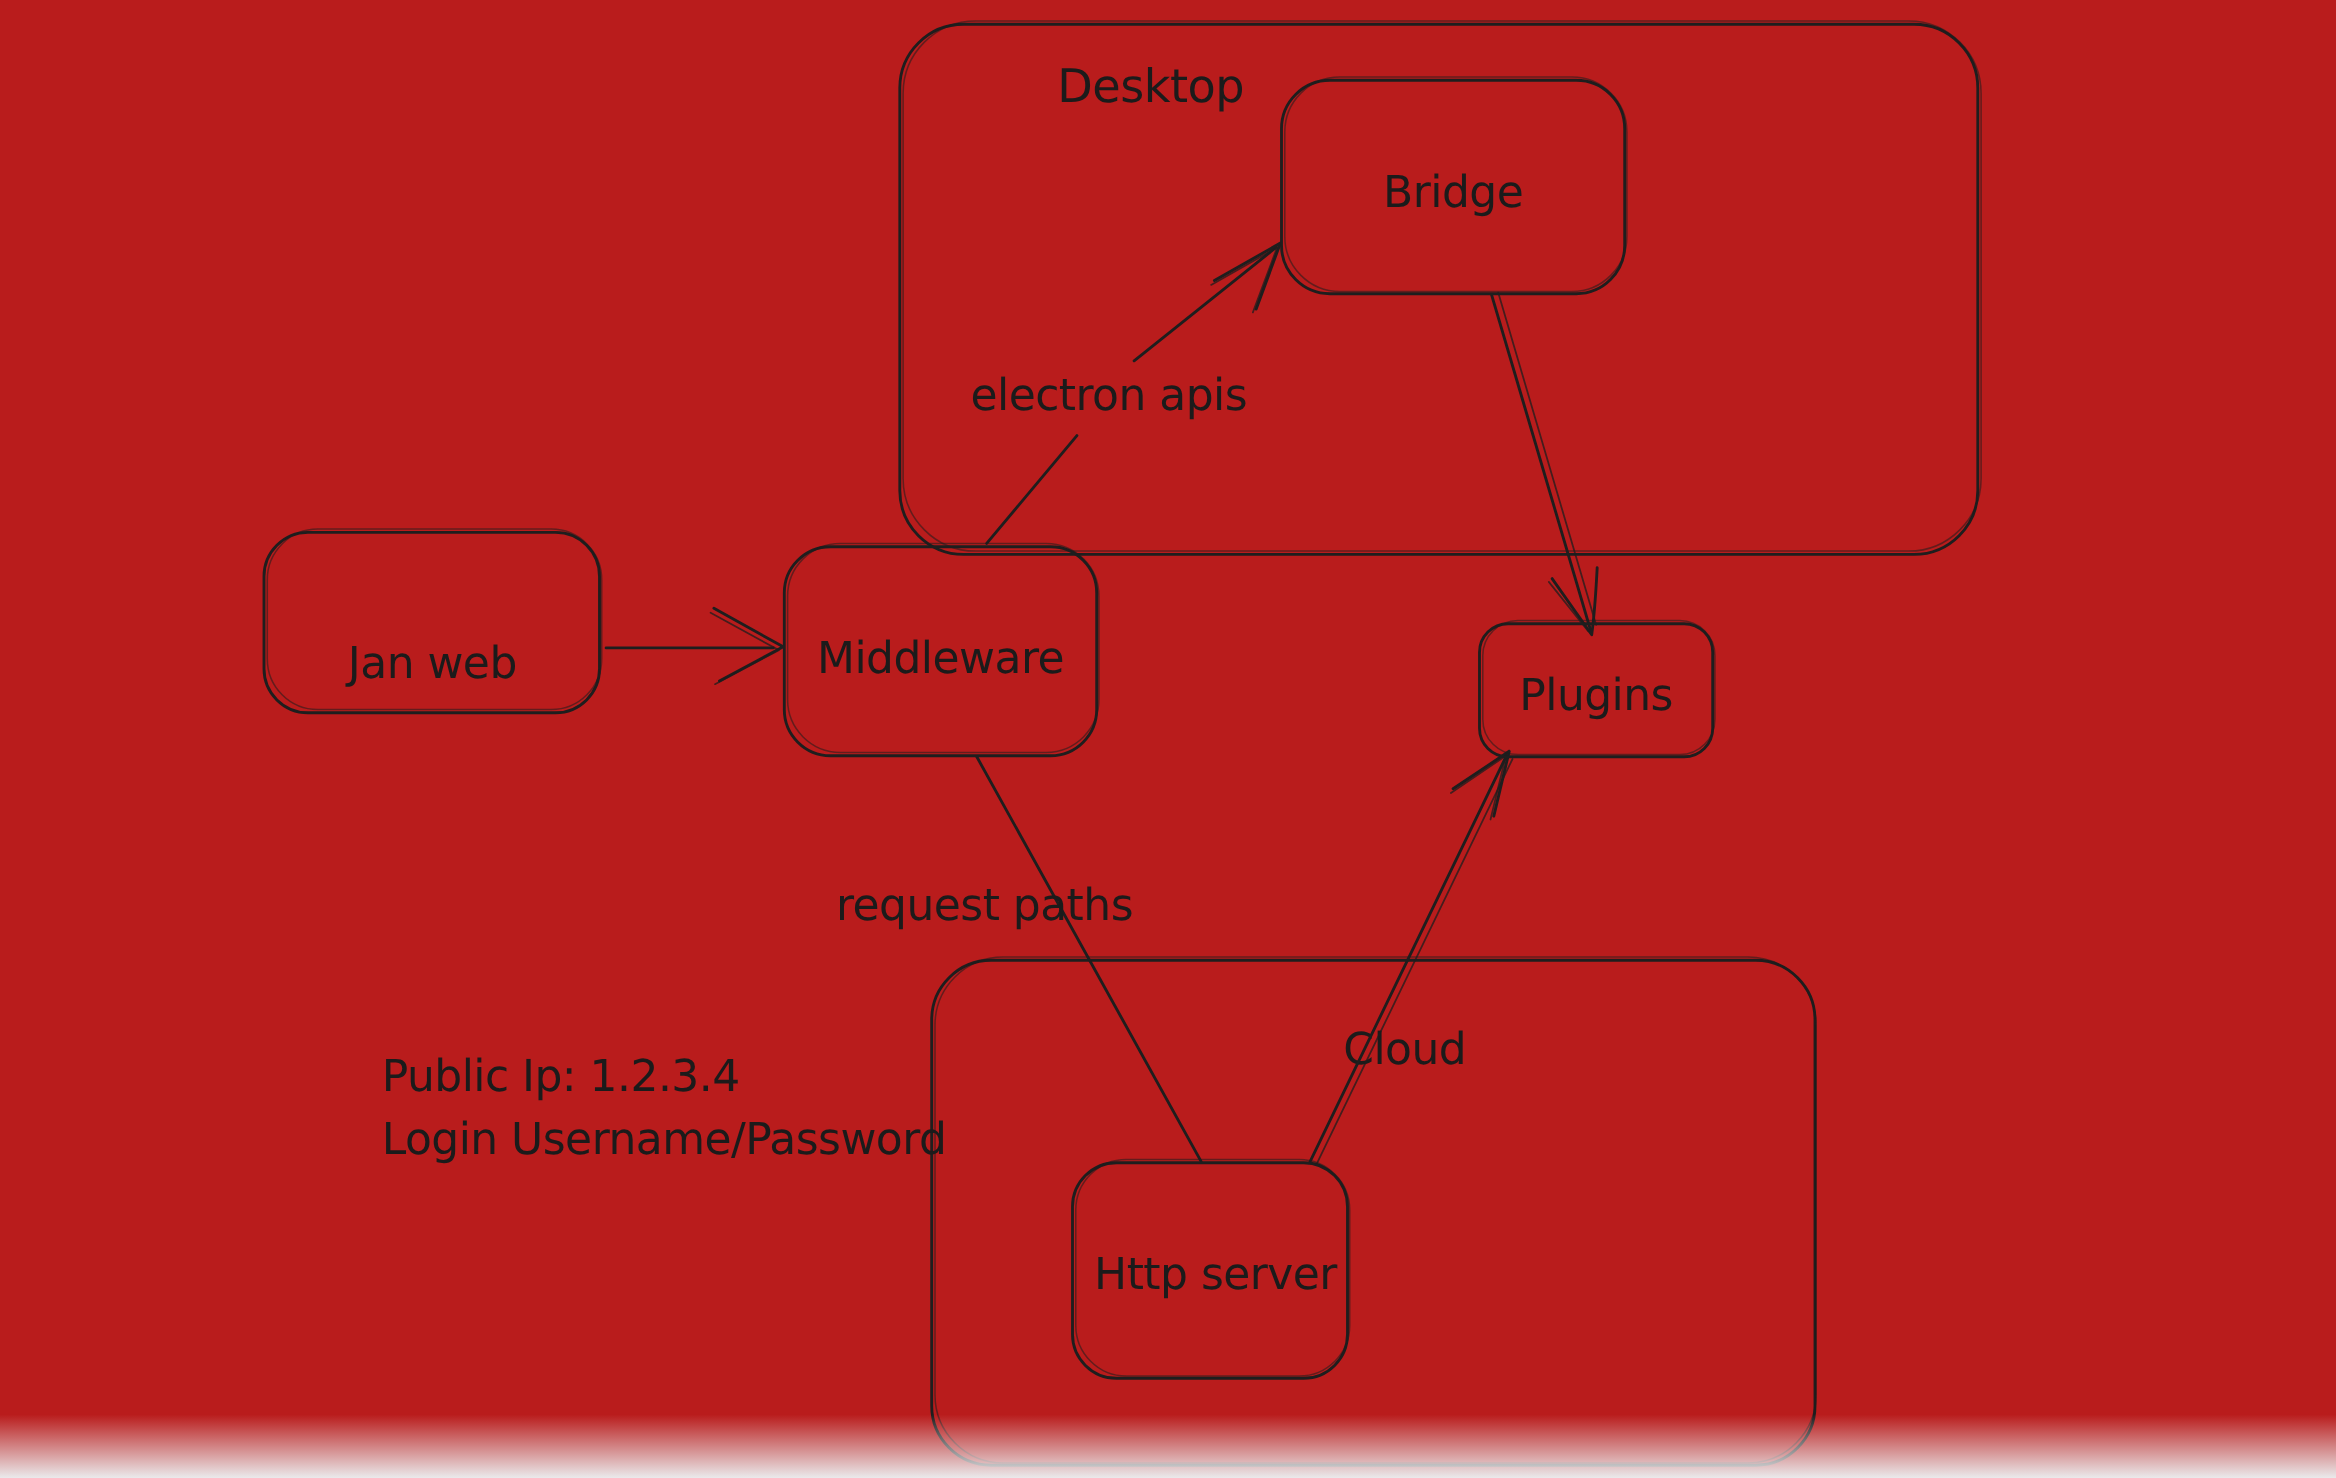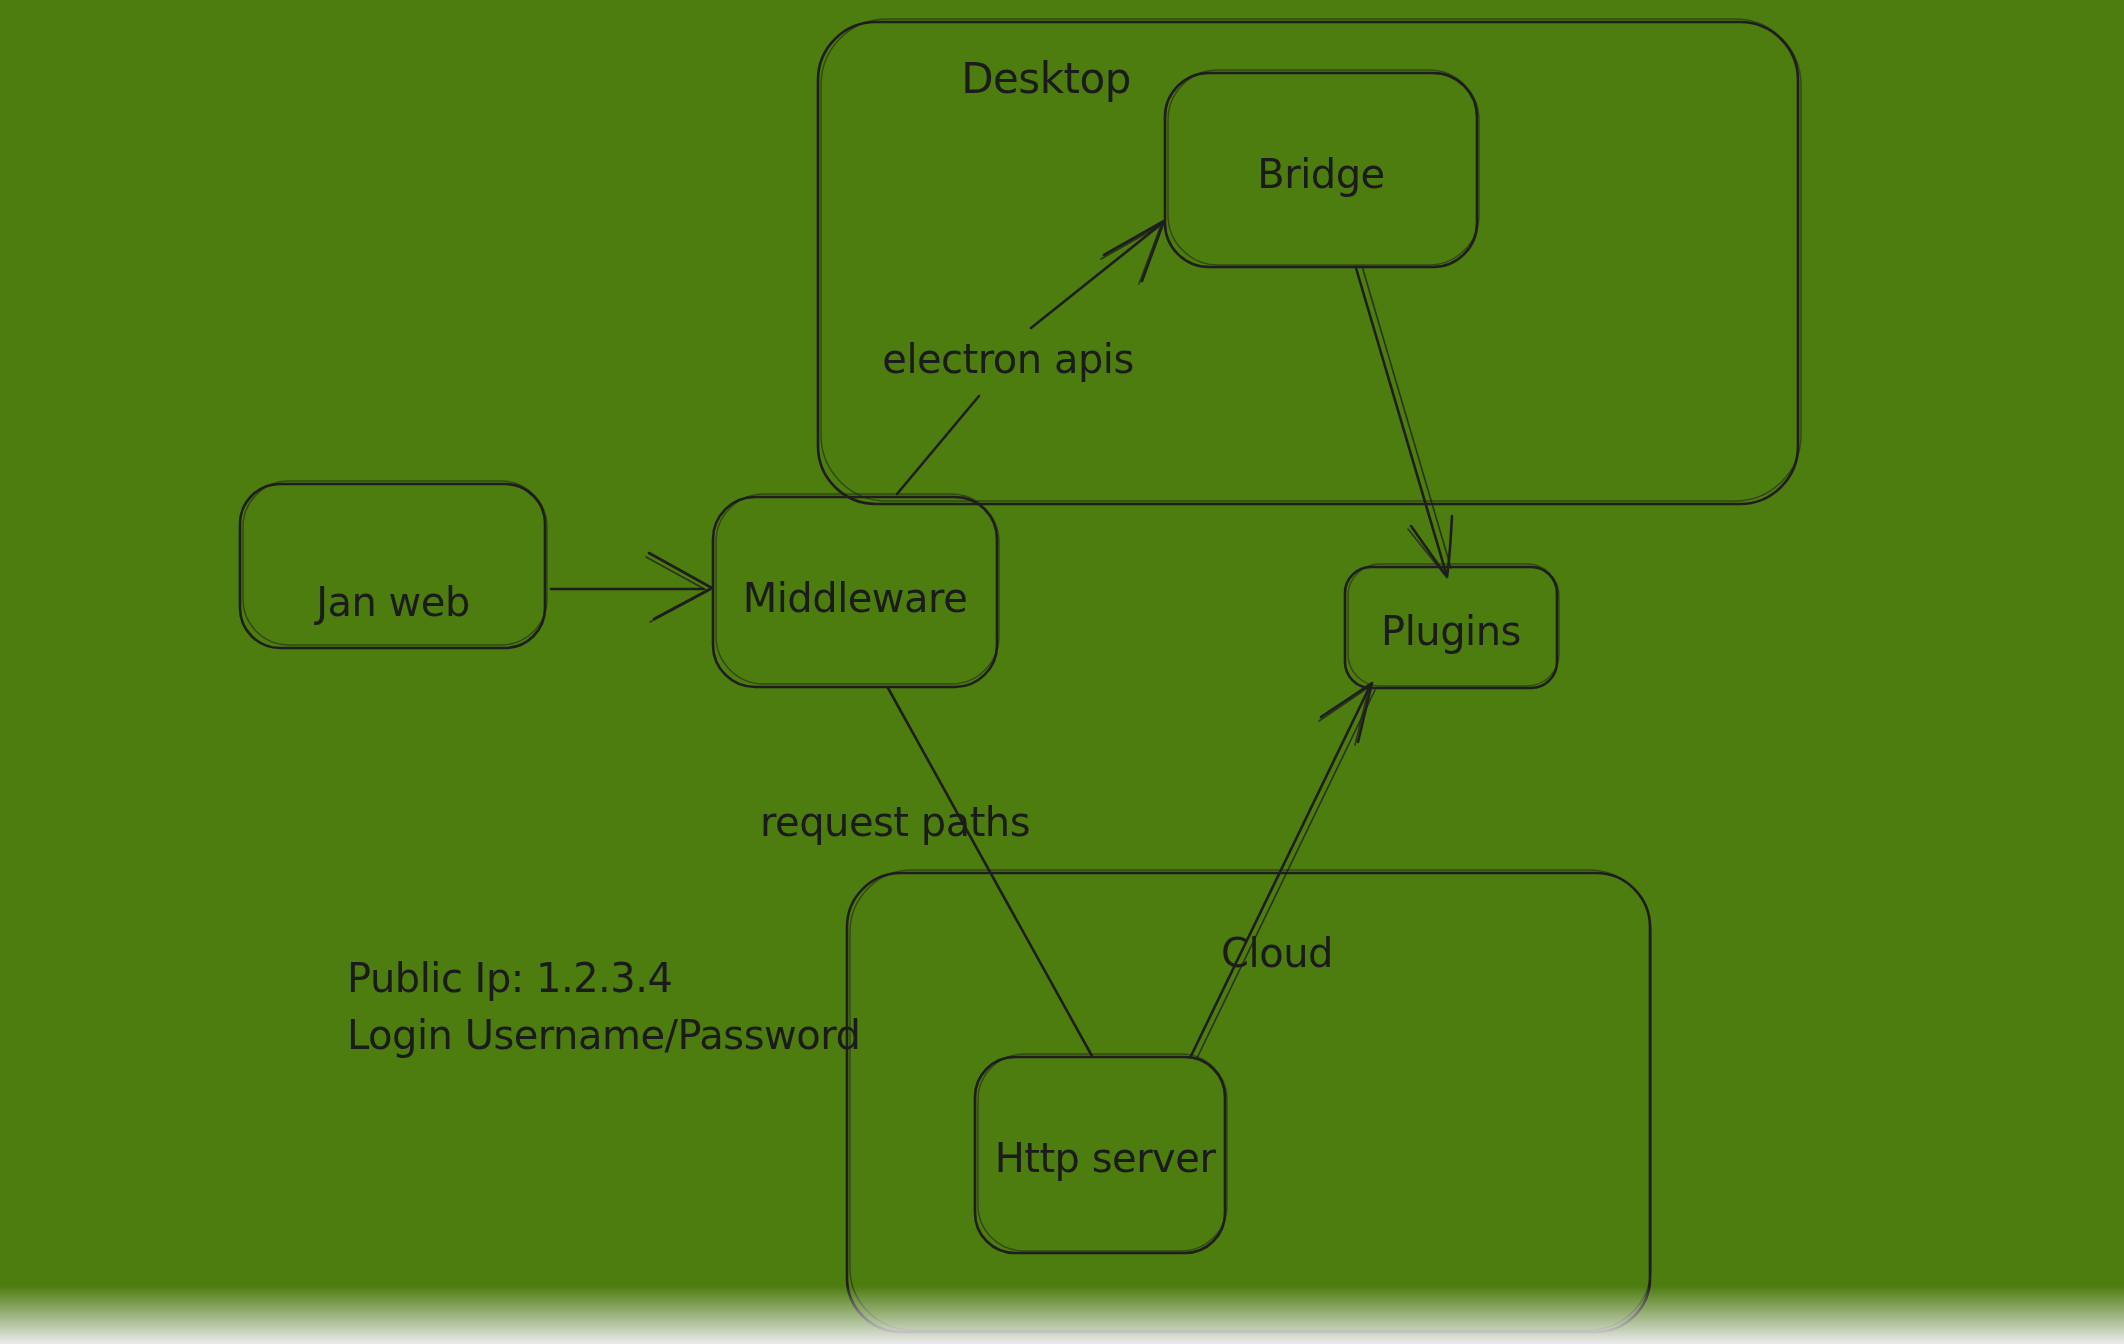--- a/index.html
+++ b/index.html
@@ -4,21 +4,21 @@
 <style>
   html, body {
     margin: 0;
     padding: 0;
     background: #ffffff;
   }
   #screenshot {
     position: relative;
     width: 2124px;
     height: 1344px;
-    background: #4d7c0f;
+    background: #b91c1c;
     overflow: hidden;
     font-family: "DejaVu Sans", sans-serif;
   }
   svg.diagram {
     position: absolute;
     left: 0;
     top: 0;
     width: 2124px;
     height: 1344px;
   }

